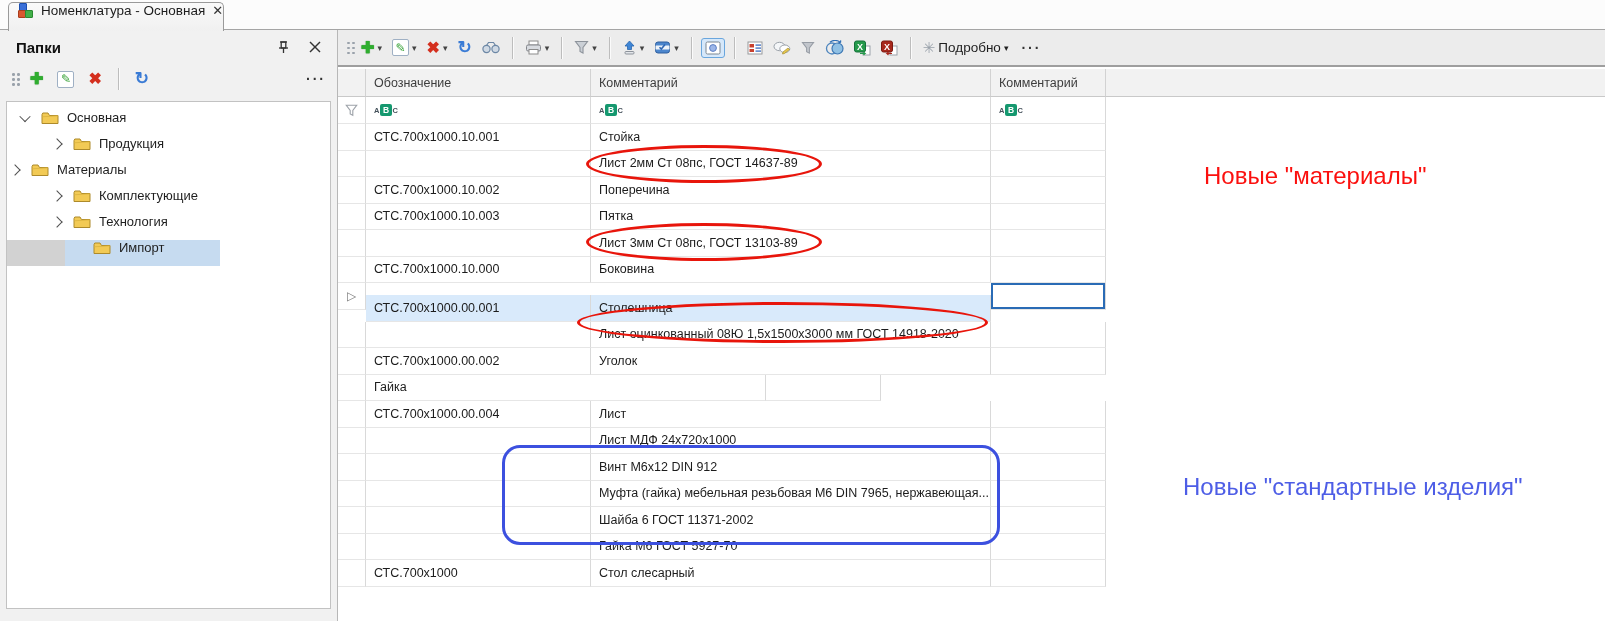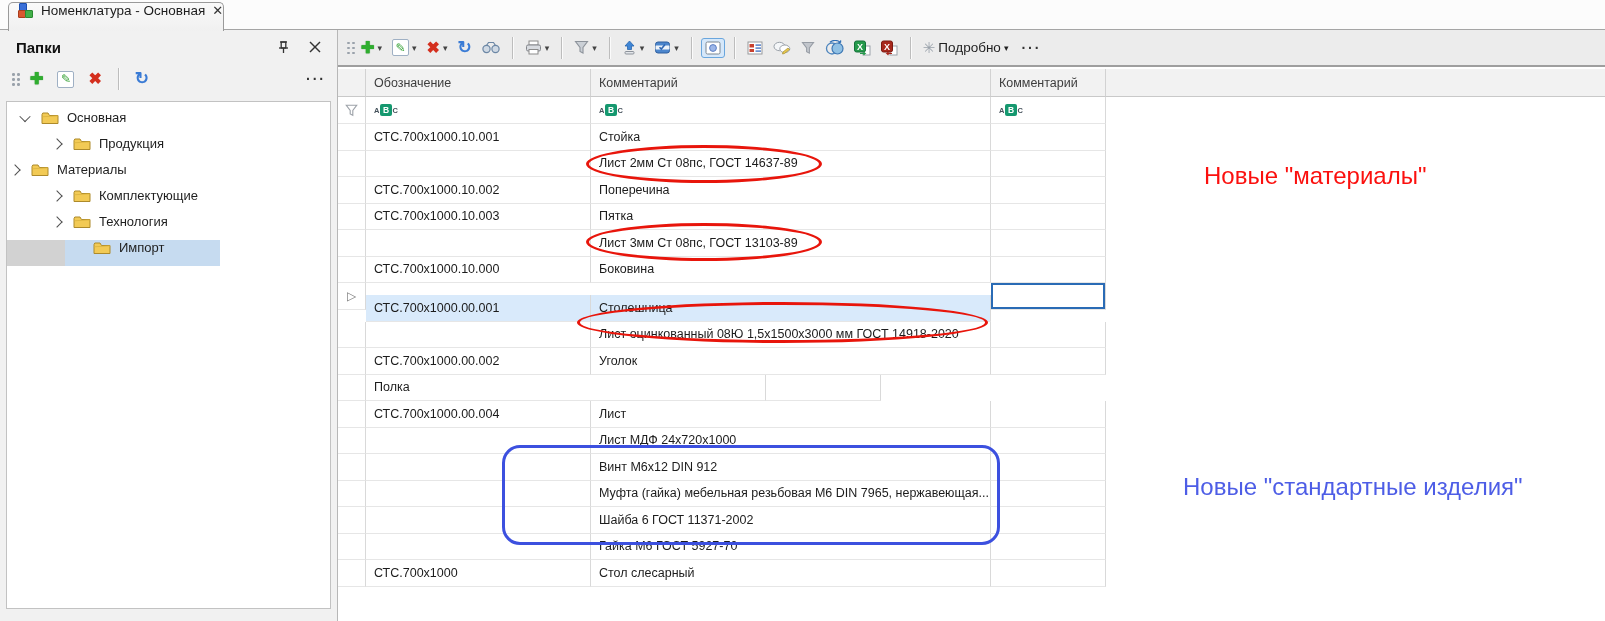--- a/index.html
+++ b/index.html
@@ -447,21 +447,21 @@
           <div class="t-cell c3"></div>
         </div>
         <div class="t-row body-row">
           <div class="t-cell c0"></div>
           <div class="t-cell c1">СТС.700x1000.00.002</div>
           <div class="t-cell c2">Уголок</div>
           <div class="t-cell c3"></div>
         </div>
         <div class="t-row body-row">
           <div class="t-cell c0"></div>
-          <div class="t-cell c2">Полка</div>
+          <div class="t-cell c2">Гайка</div>
           <div class="t-cell c3"></div>
         </div>
         <div class="t-row body-row">
           <div class="t-cell c0"></div>
           <div class="t-cell c1">СТС.700x1000.00.004</div>
           <div class="t-cell c2">Лист</div>
           <div class="t-cell c3"></div>
         </div>
         <div class="t-row body-row">
           <div class="t-cell c0"></div>

